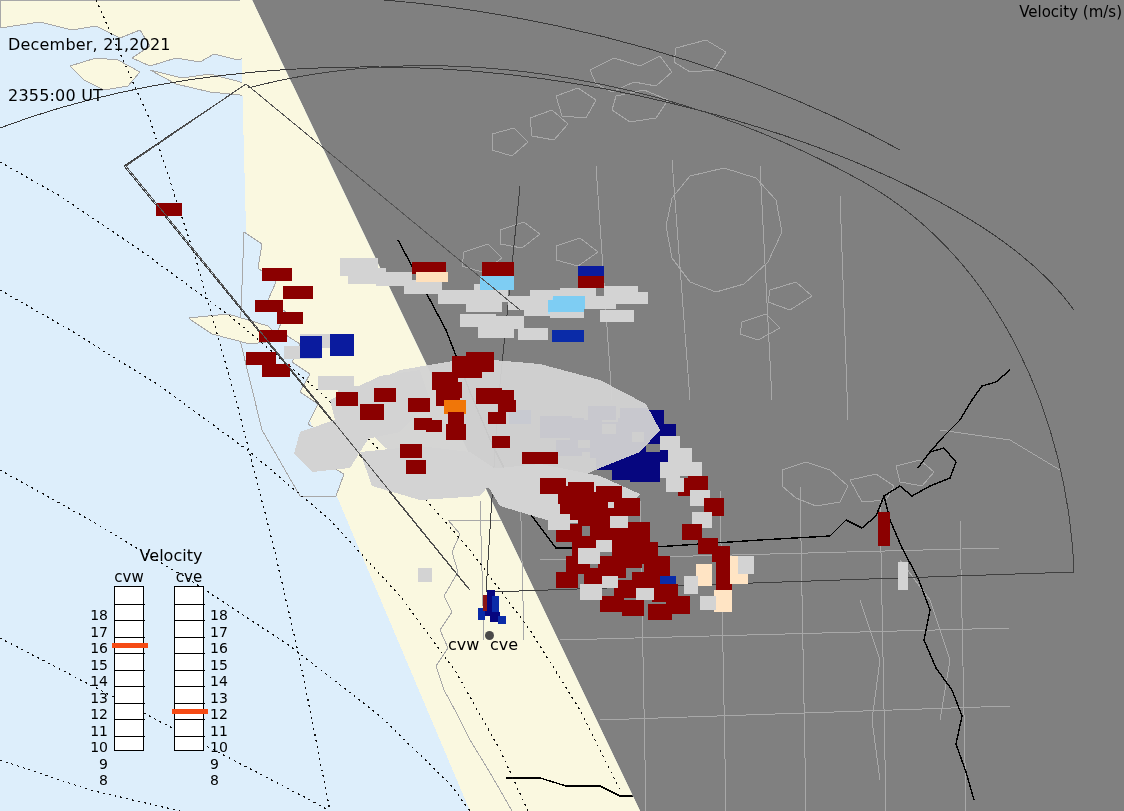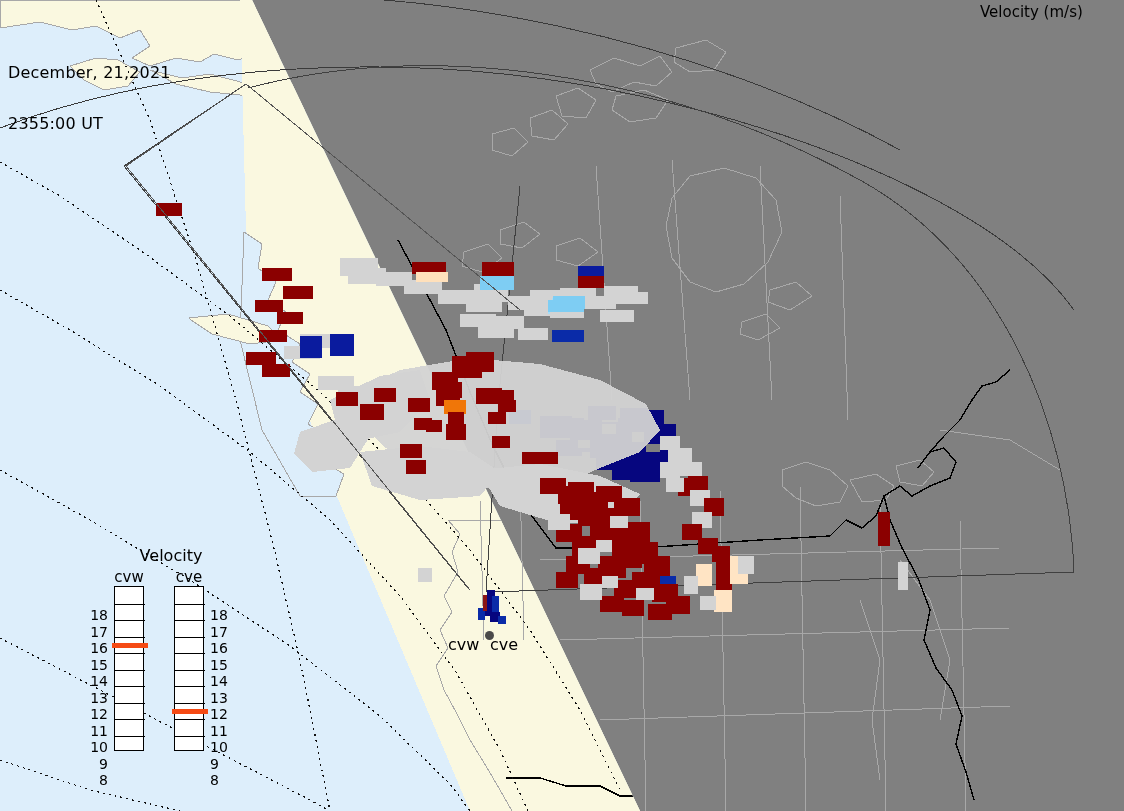--- a/index.html
+++ b/index.html
@@ -5,26 +5,26 @@
   html,body{margin:0;padding:0;background:#808080;}
   body{width:1124px;height:811px;overflow:hidden;font-family:"Liberation Sans",sans-serif;}
   #root{position:relative;width:1124px;height:811px;background:#808080;overflow:hidden;}
 
   
   #mapwrap{position:absolute;left:0;top:0;width:1124px;height:811px;}
   #mapsvg{position:absolute;left:0;top:0;}
 
   
   #stamp{position:absolute;left:8px;top:2px;color:#000;font-size:16px;line-height:17px;
-         font-family:"DejaVu Sans",sans-serif;white-space:pre;letter-spacing:.2px;margin-top:28px;}
+         font-family:"DejaVu Sans",sans-serif;white-space:pre;letter-spacing:.2px;}
   #stamp div{margin:0;padding:0;}
 
   
   #vel{position:absolute;left:975px;top:0px;width:149px;height:340px;}
-  #vel .title{position:absolute;left:5px;top:3px;width:142px;text-align:left;color:#000;
+  #vel .title{position:absolute;left:5px;top:3px;width:142px;text-align:right;color:#000;
               font-size:15px;font-family:"DejaVu Sans",sans-serif;white-space:nowrap;}
 
   
   #freq{position:absolute;left:86px;top:546px;width:170px;height:240px;}
   #freq .ftitle{position:absolute;left:0;top:0;width:170px;text-align:center;color:#000;
                 font-size:16px;font-family:"DejaVu Sans",sans-serif;}
   .fcol{position:absolute;top:22px;}
   .fname{text-align:center;color:#000;font-size:15px;font-family:"DejaVu Sans",sans-serif;
          height:18px;line-height:18px;}
   .fbox{position:relative;width:30px;height:165px;box-sizing:border-box;border:1px solid #000;background:#fff;}

